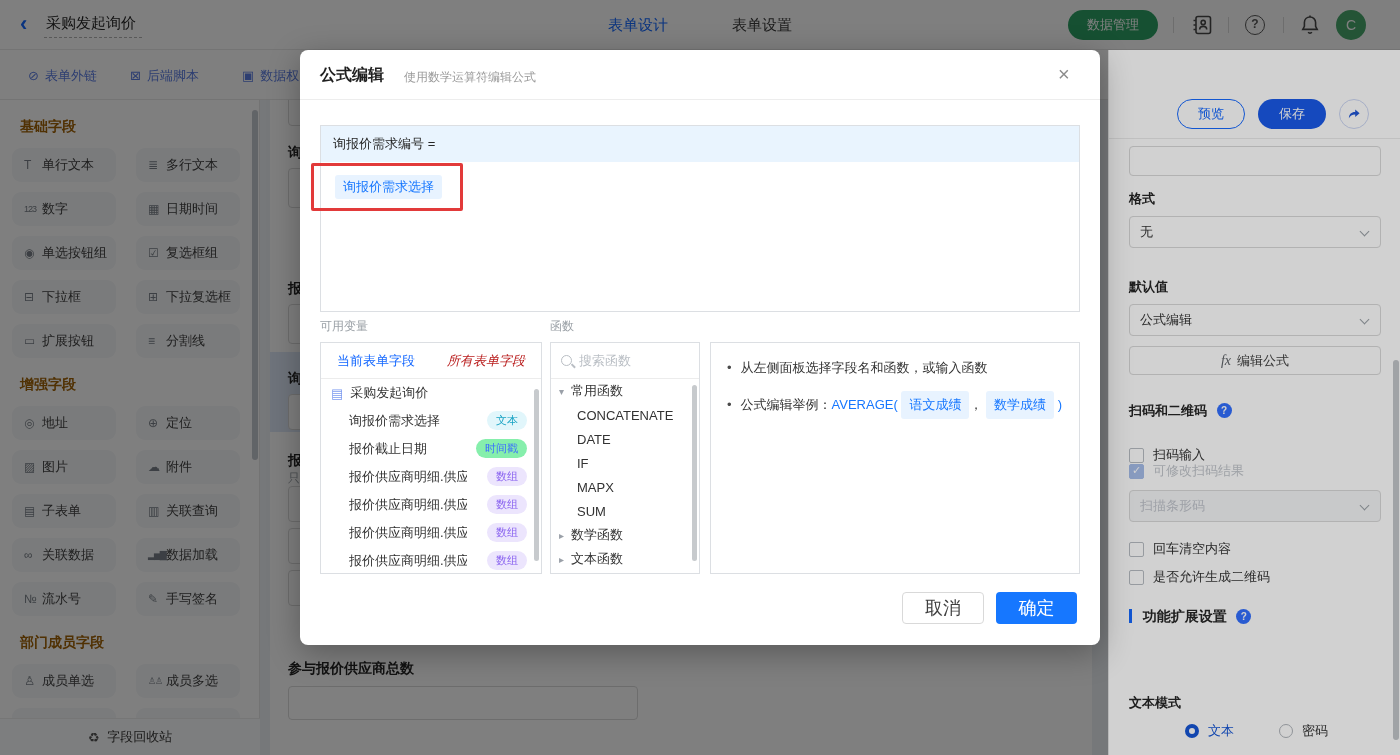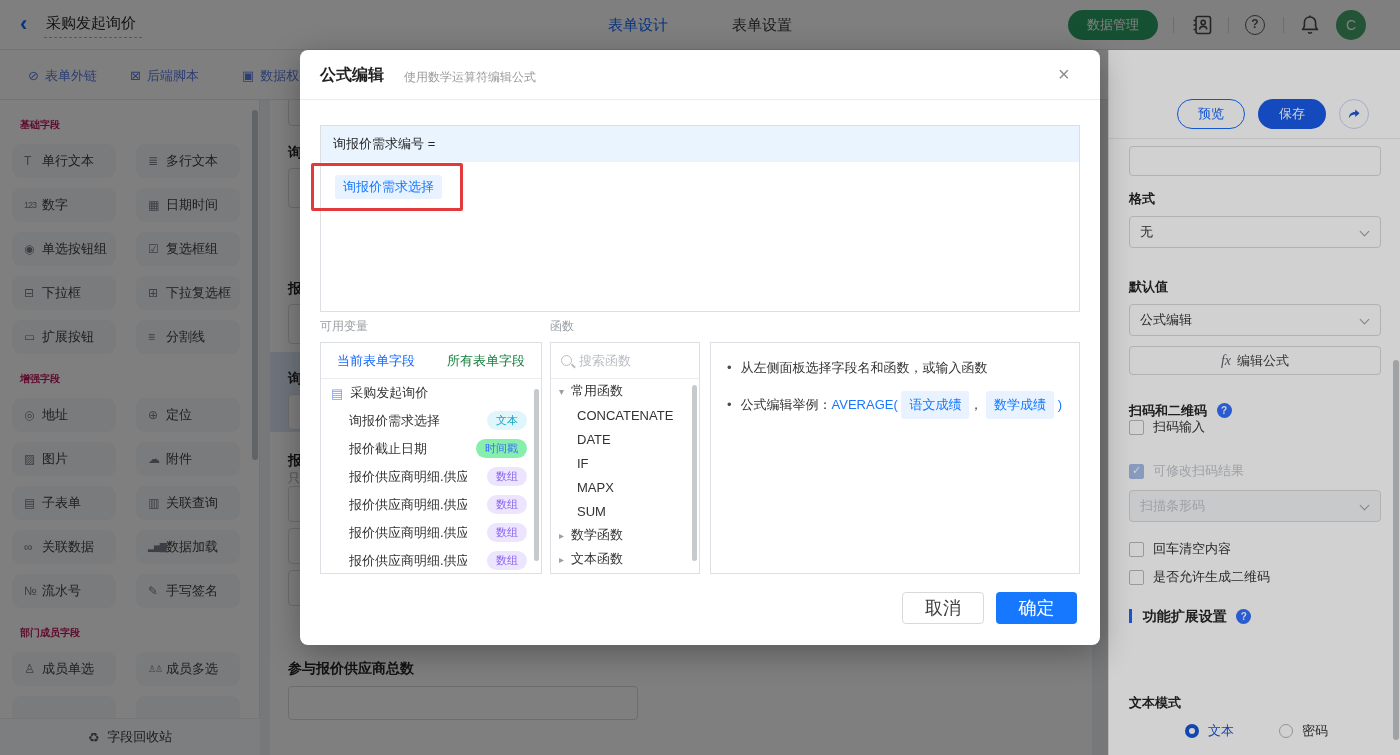--- a/index.html
+++ b/index.html
@@ -23,21 +23,21 @@
   .avatar { left:1336px; top:10px; width:30px; height:30px; border-radius:50%; background:#4aa86e; color:#fff;
             text-align:center; line-height:30px; font-size:14px; }
 
   
   #toolbar { left:0; top:50px; width:1400px; height:50px; background:#fff; border-bottom:1px solid #e9e9e9; z-index:1; }
   .tb-link { top:17px; color:#5b7ce2; font-size:13px; }
   .tb-link .g { margin-right:6px; font-size:13px; }
 
   
   #sidebar { left:0; top:100px; width:260px; height:655px; background:#fff; border-right:1px solid #e6e6e6; z-index:1; padding:14px 12px 0 12px; overflow:hidden; }
-  .sec-title { font-size:10px; font-weight:bold; color:#be185d; margin:4px 0 12px 8px; }
+  .sec-title { font-size:14px; font-weight:bold; color:#a16207; margin:4px 0 12px 8px; }
   .f-grid { display:grid; grid-template-columns:104px 104px; column-gap:20px; row-gap:10px; margin-bottom:18px; }
   .fbtn { height:34px; background:#f4f6f8; border-radius:9px; display:flex; align-items:center; padding-left:12px; cursor:pointer; }
   .fbtn .gi { color:#7a8088; font-size:12px; width:18px; flex:none; }
   .fbtn .lb { color:#404040; font-size:13px; white-space:nowrap; }
   #recycle-bar { left:0; top:718px; width:260px; height:37px; background:#fbfcfd; border-top:1px solid #ececec;
                  display:flex; align-items:center; justify-content:center; color:#3c3c3c; font-size:13px; z-index:2; }
   #recycle-bar .gi { margin-right:8px; color:#555; }
   .sb-scroll { left:252px; top:110px; width:6px; height:350px; background:#c3c8ce; border-radius:3px; z-index:2; }
 
   
@@ -101,21 +101,21 @@
   .formula-body .chip { margin:13px 0 0 14px; }
   #annotation { left:11px; top:113px; width:152px; height:48px; border:3px solid #e23a3a; border-radius:2px; z-index:70; pointer-events:none; }
   .panel-label { top:268px; font-size:12px; color:#9aa0a6; }
   .m-box { top:292px; height:232px; border:1px solid #dcdfe3; background:#fff; overflow:hidden; }
   #vars-box { left:20px; width:222px; }
   #func-box { left:250px; width:150px; }
   #tips-box { left:410px; width:370px; padding:14px 14px 0 16px; }
   .v-tabs { height:36px; border-bottom:1px solid #ececec; display:flex; }
   .v-tab { flex:1; text-align:center; line-height:35px; font-size:13px; }
   .v-tab.active { color:#1669ff; }
-  .v-tab.idle { color:#15803d; }
+  .v-tab.idle { color:#b91c1c;font-style:italic; }
   .tree-row { height:28px; display:flex; align-items:center; padding-left:10px; position:relative; }
   .tree-row.child { padding-left:28px; }
   .doc-g { color:#7d9bf0; margin-right:7px; font-size:13px; }
   .tree-name { font-size:13px; color:#333; white-space:nowrap; overflow:hidden; max-width:118px; }
   .badge { position:absolute; right:14px; top:4px; font-size:11px; padding:2px 9px; border-radius:10px; }
   .badge.cyan { color:#18a3c4; background:#e1f6fb; }
   .badge.blue { color:#3b6cff; background:#86efac; }
   .badge.purple { color:#8a63f0; background:#ece5fd; }
   .v-scroll { position:absolute; right:2px; width:5px; background:#c7cacd; border-radius:3px; }
   .search-row { height:36px; border-bottom:1px solid #ececec; display:flex; align-items:center; padding-left:10px; }
@@ -330,21 +330,21 @@
 
   <div class="abs rp-btn" style="top:296px">
     <span class="fx">fx</span>
     <span>编辑公式</span>
   </div>
 
   <div class="abs" style="left:20px; top:352px">
     <span class="rp-label" style="position:static">扫码和二维码</span>
     <span class="q-icon">?</span>
   </div>
-  <div class="abs cb-row" style="top:368px">
+  <div class="abs cb-row" style="top:396px">
     <span class="cb"></span>
     <span class="t">扫码输入</span>
   </div>
   <div class="abs cb-row" style="top:412px">
     <span class="cb checked-disabled"></span>
     <span class="t dis">可修改扫码结果</span>
   </div>
   <div class="abs rp-select disabled" style="top:440px">
     <span>扫描条形码</span>
     <span class="chev"></span>

